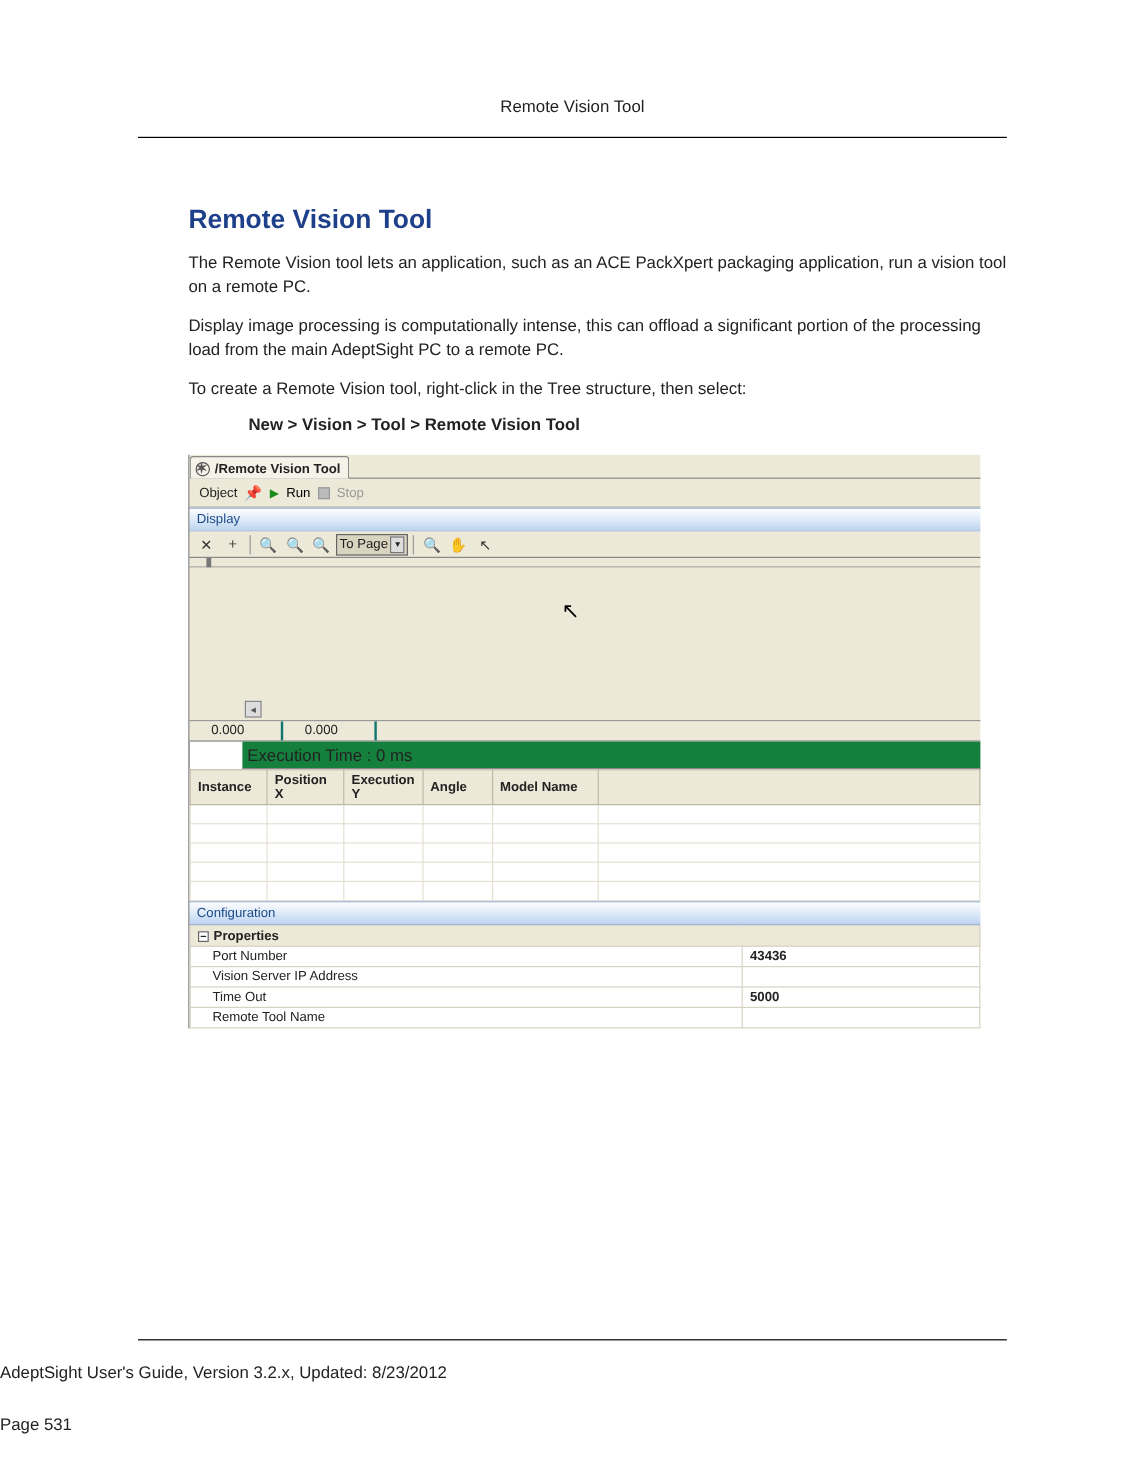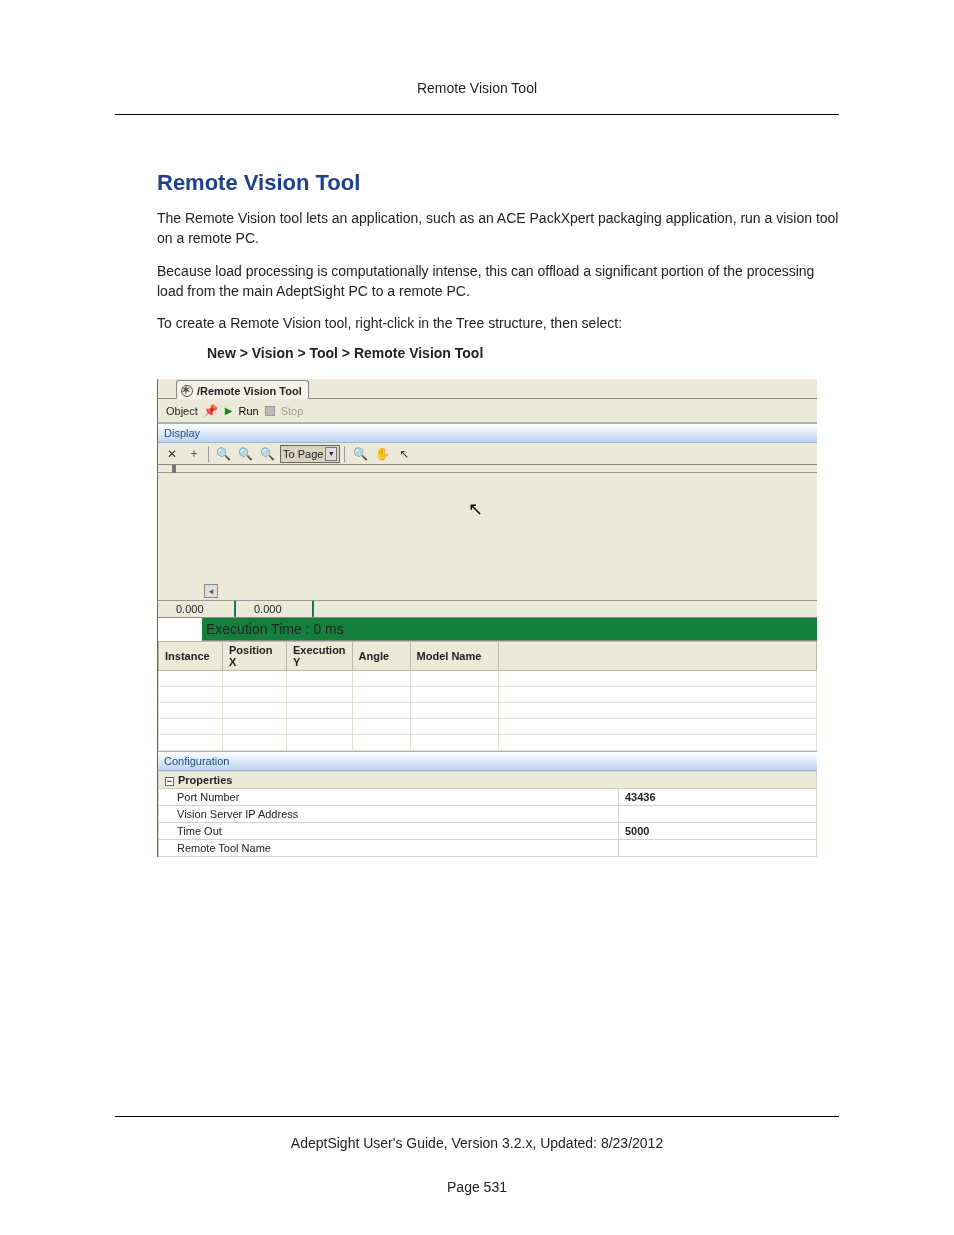--- a/index.html
+++ b/index.html
@@ -7,21 +7,21 @@
   .page { width: 954px; height: 1235px; position: relative; padding: 80px 115px 0 115px; }
   .header-title { text-align: center; font-size: 14px; margin-bottom: 18px; }
   .header-rule { border: none; border-top: 1.5px solid #000; margin-bottom: 55px; }
   .section-title { color: #1e3f8a; font-size: 22px; font-weight: bold; margin: 0 0 12px 42px; }
   .body-text { font-size: 14px; line-height: 1.45; margin: 0 0 12px 42px; }
   .nav-path { font-size: 14px; font-weight: bold; margin: 12px 0 18px 92px; }
 
   
   .app { margin-left: 42px; width: 660px; border-left: 1px solid #666; font-family: Tahoma, Arial, sans-serif; font-size: 11px; }
   .tabrow { height: 20px; background: #ece9d8; border-bottom: 1px solid #888; position: relative; }
-  .tab { position: absolute; left: 18px; top: 1px; height: 19px; background: #f5f3e9; border: 1px solid #888; border-bottom: 1px solid #f5f3e9; border-radius: 3px 3px 0 0; padding: 2px 6px 0 4px; display: flex; align-items: center; gap: 4px; font-weight: bold; }
+  .tab { position: absolute; left: 0; top: 1px; height: 19px; background: #f5f3e9; border: 1px solid #888; border-bottom: 1px solid #f5f3e9; border-radius: 3px 3px 0 0; padding: 2px 6px 0 4px; display: flex; align-items: center; gap: 4px; font-weight: bold; }
   .tab .gear { display:inline-block; width:12px; height:12px; border:1px solid #555; border-radius:50%; position:relative; }
   .tab .gear:before { content:"✶"; position:absolute; left:-1px; top:-3px; font-size:12px; color:#555; }
   .toolbar1 { height: 24px; background: #ece9d8; display: flex; align-items: center; gap: 6px; padding: 0 8px; border-bottom: 1px solid #b9b5a0; }
   .toolbar1 .pin { color:#c00; font-size:12px; }
   .toolbar1 .play { color:#1a8c1a; font-size:10px; }
   .toolbar1 .run-label { color:#000; }
   .toolbar1 .stop-box { width:10px; height:10px; background:#bbb; border:1px solid #999; display:inline-block; }
   .toolbar1 .stop-label { color:#999; }
   .section-head { font-size: 11px; padding: 3px 6px; color: #1b4a8a; background: linear-gradient(#fdfdfe, #d7e6f7 60%, #bcd3ee); border-top:1px solid #9bb6d6; border-bottom:1px solid #9bb6d6; }
   .toolbar2 { height: 22px; background: #ece9d8; display:flex; align-items:center; padding:0 4px; gap:2px; border-bottom:1px solid #888; }
@@ -42,36 +42,36 @@
   .results-table td { border:1px solid #e3e0d2; height:16px; }
   .results-table th.wide { width:auto; }
   .prop-grid { width:100%; border-collapse:collapse; background:#fff; font-size:11px; }
   .prop-grid td { border:1px solid #d6d3c4; padding:2px 6px; height:17px; vertical-align:middle; }
   .prop-header td { background:#ece9d8; font-weight:bold; }
   .prop-header .collapse-box { display:inline-block; width:9px; height:9px; border:1px solid #666; text-align:center; line-height:7px; font-size:9px; margin-right:4px; background:#fff; }
   .prop-label { padding-left:18px !important; width:460px; }
   .prop-val { font-weight:bold;margin-left:16px; }
   .prop-val.normal { font-weight:normal; }
 
-  .footer { position:absolute; left:0; right:0; bottom:40px; text-align:center; }
+  .footer { position:absolute; left:0; right:0; bottom:40px; text-align:left; }
   .footer-rule { border:none; border-top:1.5px solid #000; margin:0 115px 18px 115px; }
   .footer-text { font-size:14px; margin-bottom:28px; }
   .page-num { font-size:14px; }
 </style>
 </head>
 <body>
 
 <div class="page">
 
   <div class="header-title">Remote Vision Tool</div>
   <hr class="header-rule">
 
   <h1 class="section-title">Remote Vision Tool</h1>
   <p class="body-text">The Remote Vision tool lets an application, such as an ACE PackXpert packaging application, run a vision tool on a remote PC.</p>
-  <p class="body-text">Because load processing is computationally intense, this can offload a significant portion of the processing load from the main AdeptSight PC to a remote PC.</p>
+  <p class="body-text">Display image processing is computationally intense, this can offload a significant portion of the processing load from the main AdeptSight PC to a remote PC.</p>
   <p class="body-text">To create a Remote Vision tool, right-click in the Tree structure, then select:</p>
   <p class="nav-path">New &gt; Vision &gt; Tool &gt; Remote Vision Tool</p>
 
   <div class="app">
 
     <div class="tabrow">
       <div class="tab">
         <span class="gear"></span>
         <span>/Remote Vision Tool</span>
       </div>

